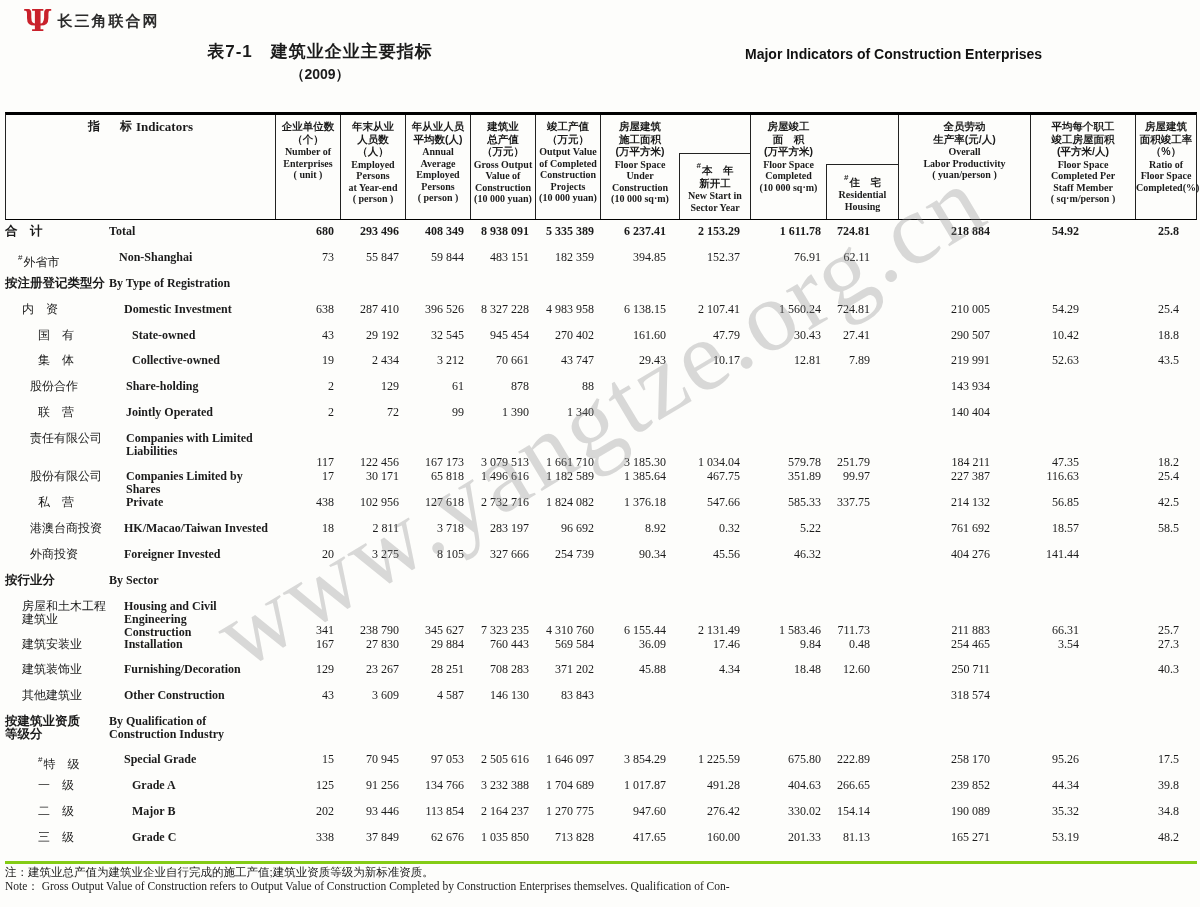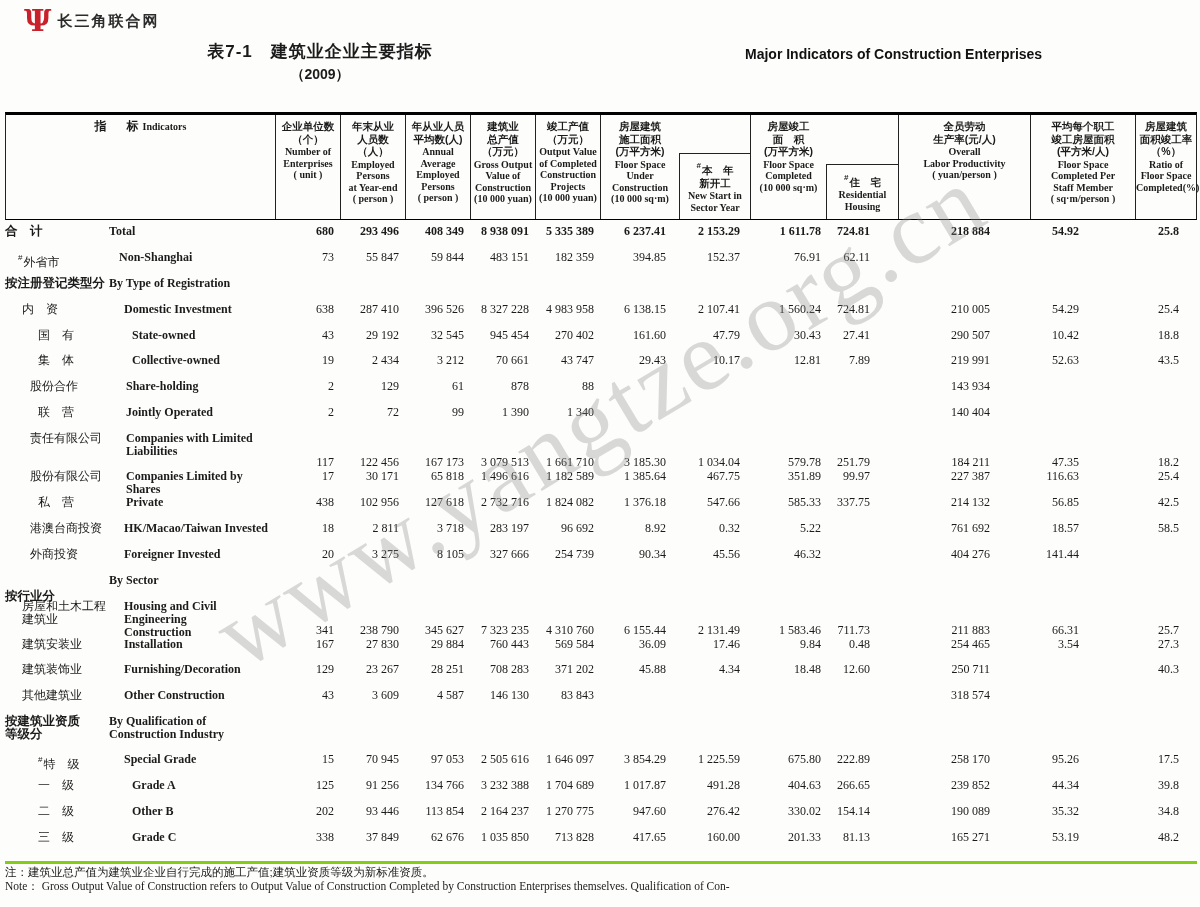--- a/index.html
+++ b/index.html
@@ -28,21 +28,21 @@
   .hcell:last-child{border-right:none;}
   .hcell.nr{border-right:none;}
   .hcell.sub{position:relative;padding-top:0;}
   .subbox{position:absolute;left:0;right:0;bottom:0;top:38px;border-left:1px solid #222;border-top:1px solid #222;
           display:flex;flex-direction:column;justify-content:center;}
   .h8 .subbox{top:49px;}
   .hind{width:270px;display:flex;justify-content:center;}
   .hzh{font-family:"Liberation Sans",sans-serif;font-size:10.5px;font-weight:700;line-height:12.5px;white-space:pre-line;}
   .hen{font-family:"Liberation Serif",serif;font-size:10px;font-weight:600;line-height:11.5px;white-space:pre-line;margin-top:1px;}
   .hind .hzh{font-size:12px;letter-spacing:4px;}
-  .hind .hen{font-size:10px;}
+  .hind .hen{font-size:13px;}
   .h0,.n0{width:65px;} .h1,.n1{width:65px;} .h2,.n2{width:65px;} .h3,.n3{width:65px;} .h4,.n4{width:65px;}
   .h5,.n5{width:78px;} .h6,.n6{width:72px;} .h7,.n7{width:75px;} .h8,.n8{width:73px;}
   .h9,.n9{width:132px;} .h10,.n10{width:105px;} .h11,.n11{width:60px;}
   .tbody{padding-top:5px;border-bottom:3px solid #84cc16;padding-bottom:4px;}
   .trow{display:flex;height:25.9px;align-items:flex-start;}
   .trow.two{height:38px;}
   .c-ind{width:270px;display:flex;box-sizing:border-box;}
   .rzh{width:104px;box-sizing:border-box;font-family:"Liberation Sans",sans-serif;font-size:12px;
        line-height:13px;white-space:pre-line;}
   .ren{flex:1;box-sizing:border-box;font-family:"Liberation Serif",serif;font-size:12px;font-weight:600;
@@ -433,21 +433,21 @@
           <div class="num n5">90.34</div>
           <div class="num n6">45.56</div>
           <div class="num n7">46.32</div>
           <div class="num n8"></div>
           <div class="num n9">404 276</div>
           <div class="num n10">141.44</div>
           <div class="num n11"></div>
         </div>
         <div class="trow bold">
           <div class="c-ind">
-            <span class="rzh" style="padding-left: 0px; margin-top: 16px;">按行业分</span>
+            <span class="rzh" style="padding-left: 0px;">按行业分</span>
             <span class="ren" style="padding-left: 0px;">By Sector</span>
           </div>
           <div class="num n0"></div>
           <div class="num n1"></div>
           <div class="num n2"></div>
           <div class="num n3"></div>
           <div class="num n4"></div>
           <div class="num n5"></div>
           <div class="num n6"></div>
           <div class="num n7"></div>
@@ -582,21 +582,21 @@
           <div class="num n6">491.28</div>
           <div class="num n7">404.63</div>
           <div class="num n8">266.65</div>
           <div class="num n9">239 852</div>
           <div class="num n10">44.34</div>
           <div class="num n11">39.8</div>
         </div>
         <div class="trow">
           <div class="c-ind">
             <span class="rzh" style="padding-left: 33px;">二　级</span>
-            <span class="ren" style="padding-left: 23px;">Other B</span>
+            <span class="ren" style="padding-left: 23px;">Major B</span>
           </div>
           <div class="num n0">202</div>
           <div class="num n1">93 446</div>
           <div class="num n2">113 854</div>
           <div class="num n3">2 164 237</div>
           <div class="num n4">1 270 775</div>
           <div class="num n5">947.60</div>
           <div class="num n6">276.42</div>
           <div class="num n7">330.02</div>
           <div class="num n8">154.14</div>

